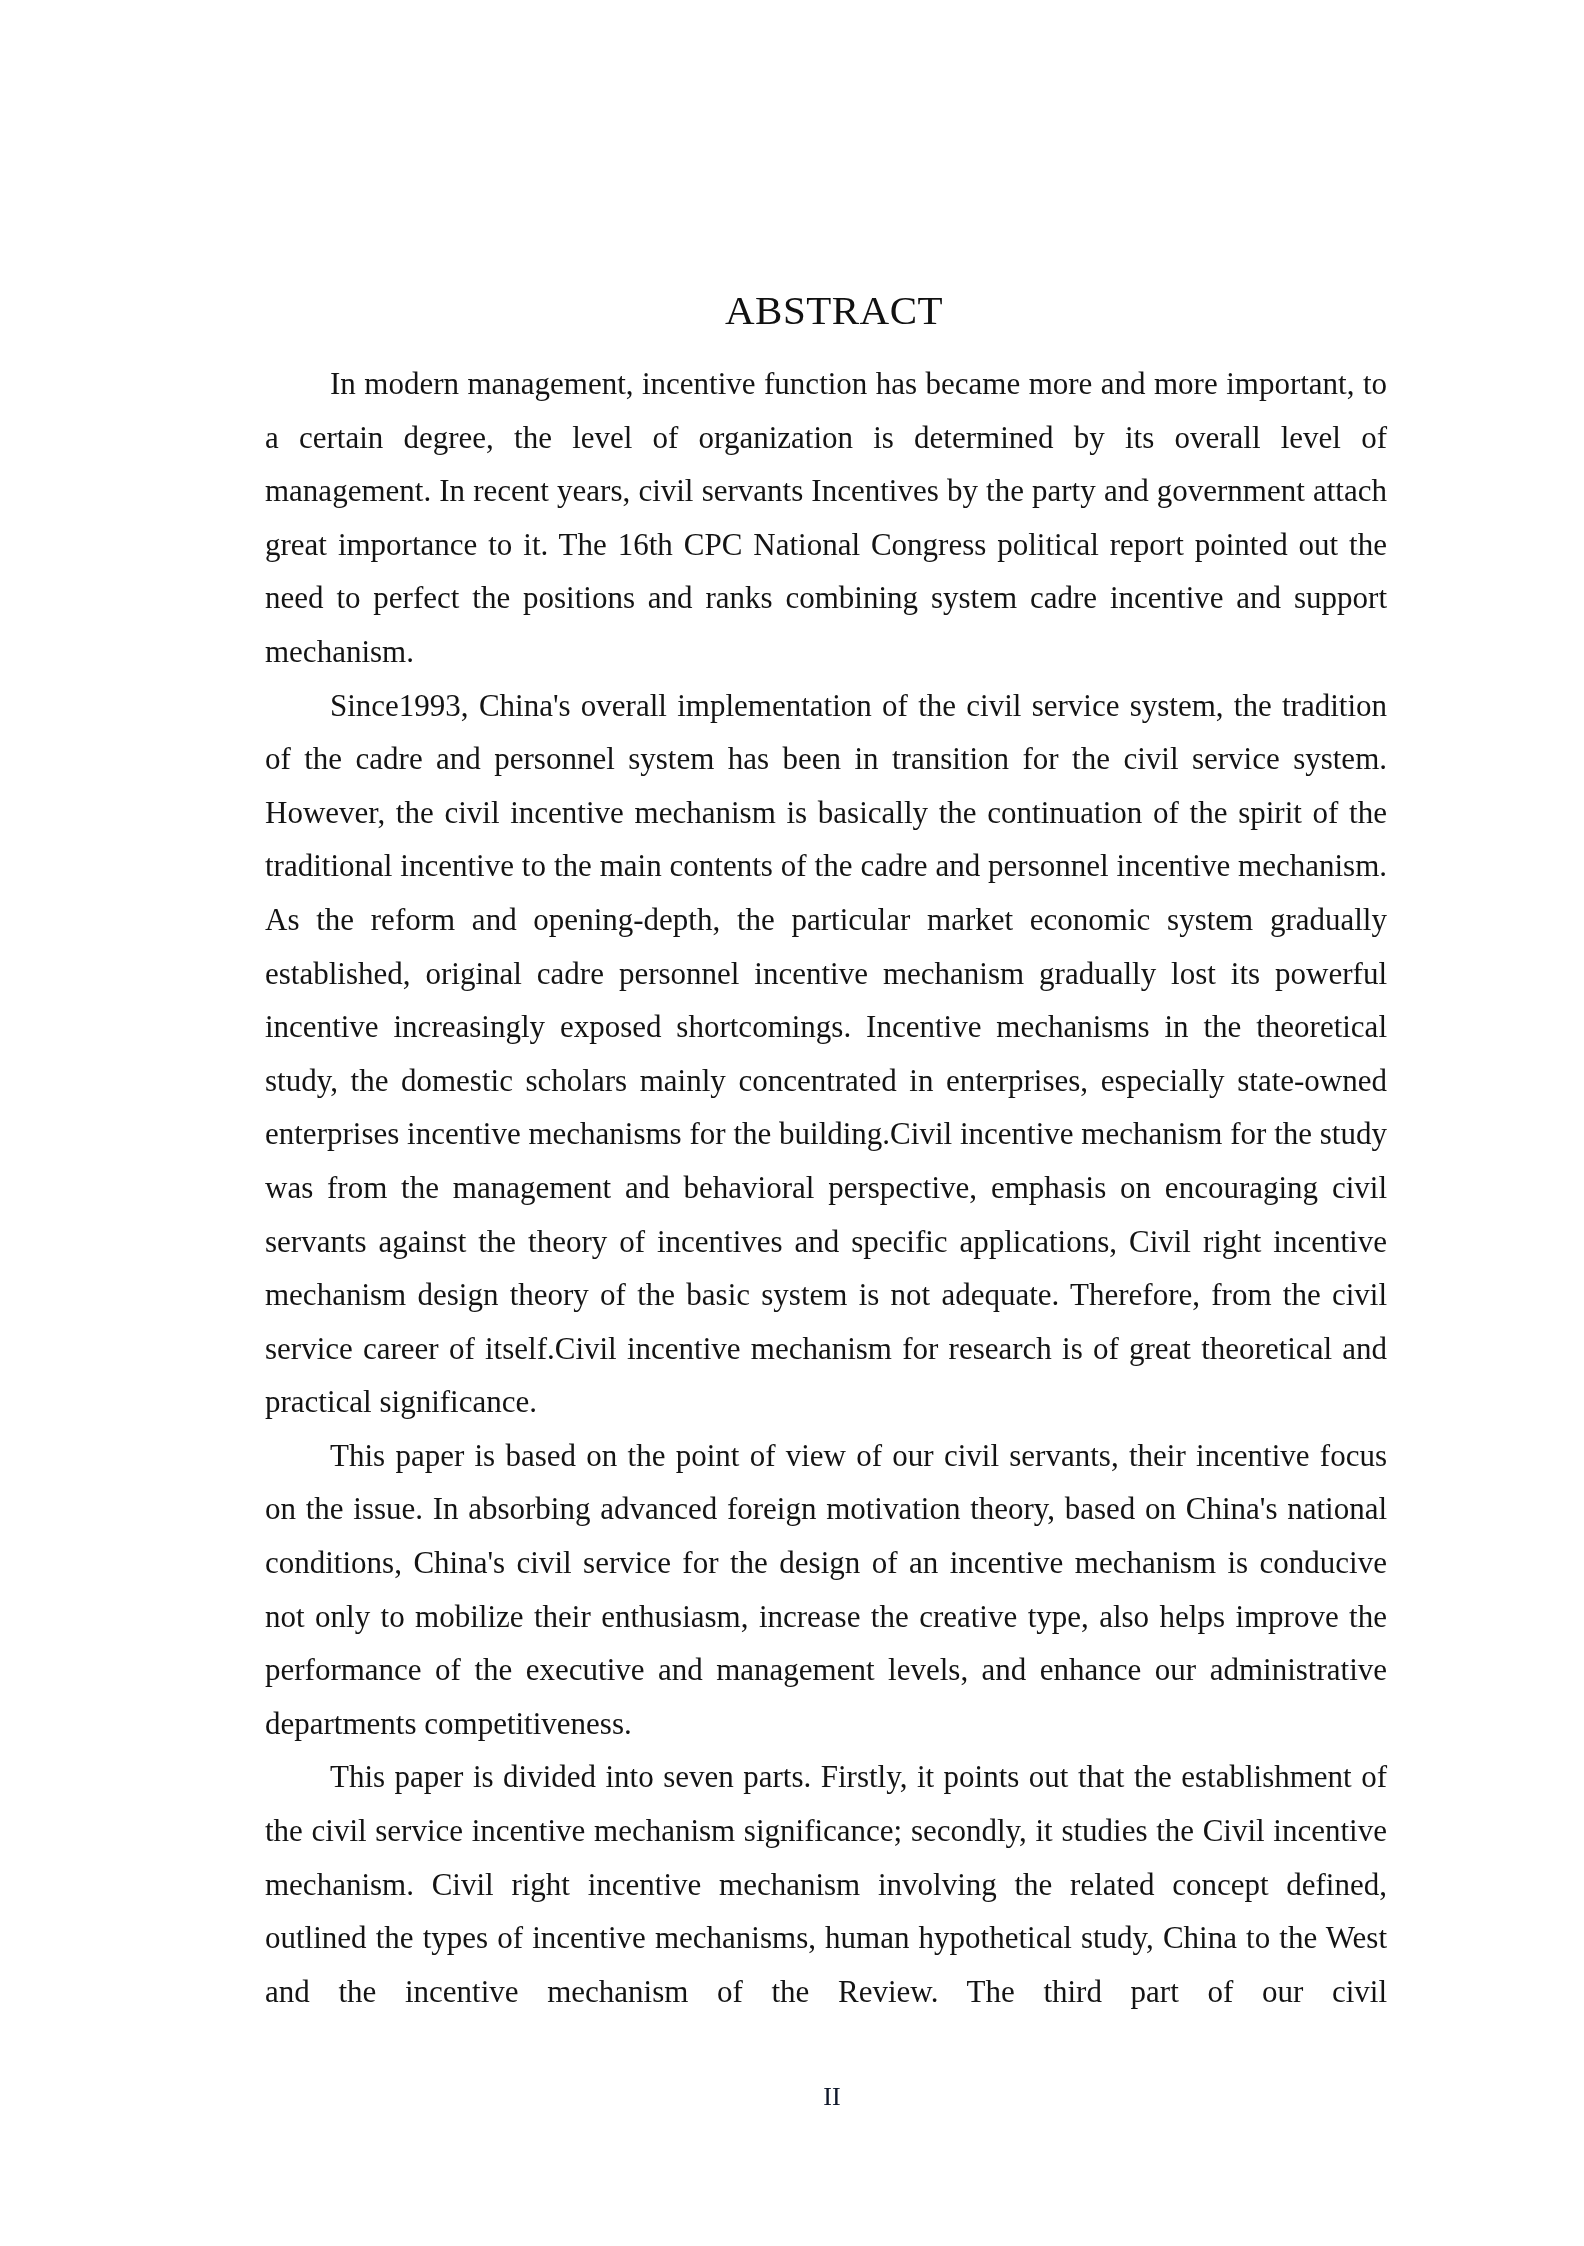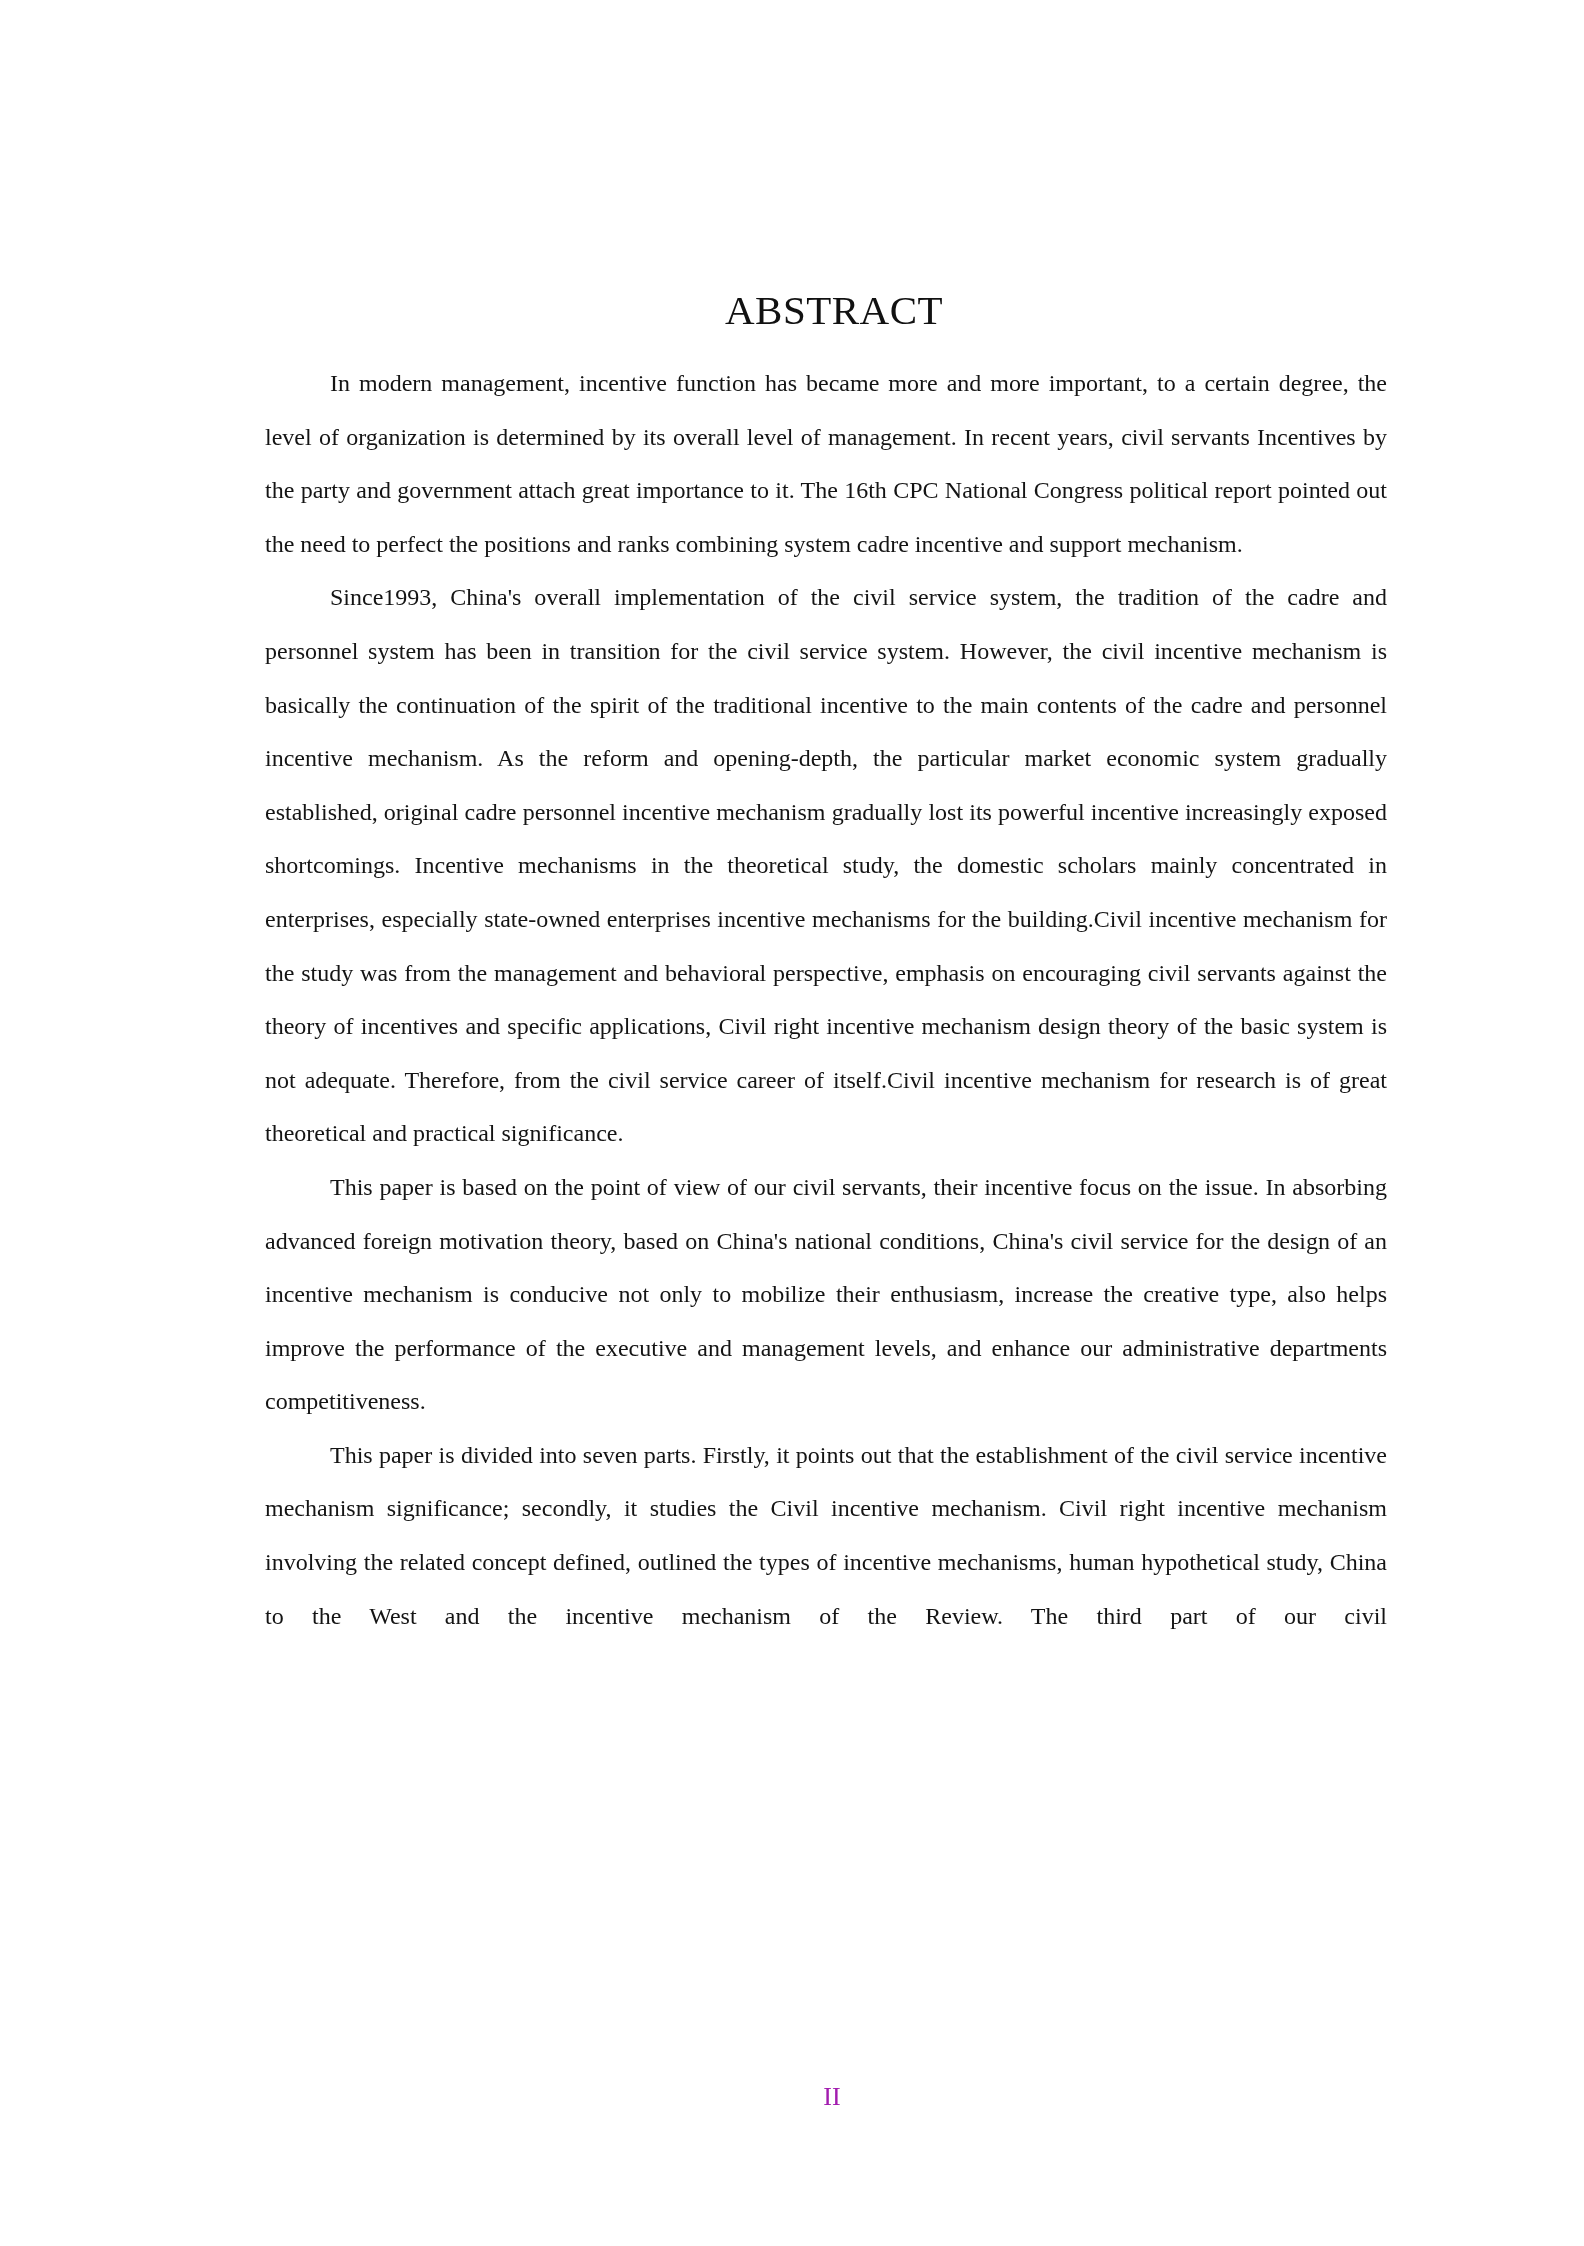--- a/index.html
+++ b/index.html
@@ -35,37 +35,37 @@
       box-sizing: border-box;
     }
     .body-text {
       position: absolute;
       left: 265px;
       top: 357px;
       width: 1122px;
     }
     .para {
       margin: 0;
-      font-size: 24px;
+      font-size: 31px;
       line-height: 53.6px;
       text-align: justify;
       text-indent: 65px;
       color: #141414;
     }
     .para.last-open {
       text-align-last: justify;
     }
     .page-number {
       position: absolute;
       top: 2082px;
       left: 0;
       width: 1584px;
       text-align: center;
       font-size: 26px;
-      color: #a21caf;
+      color: #0f172a;
       padding-left: 80px;
       box-sizing: border-box;
     }
     .footer {
       position: absolute;
       top: 2170px;
       left: 52px;
       font-size: 28px;
       color: #b8b8b8;
       white-space: nowrap;

